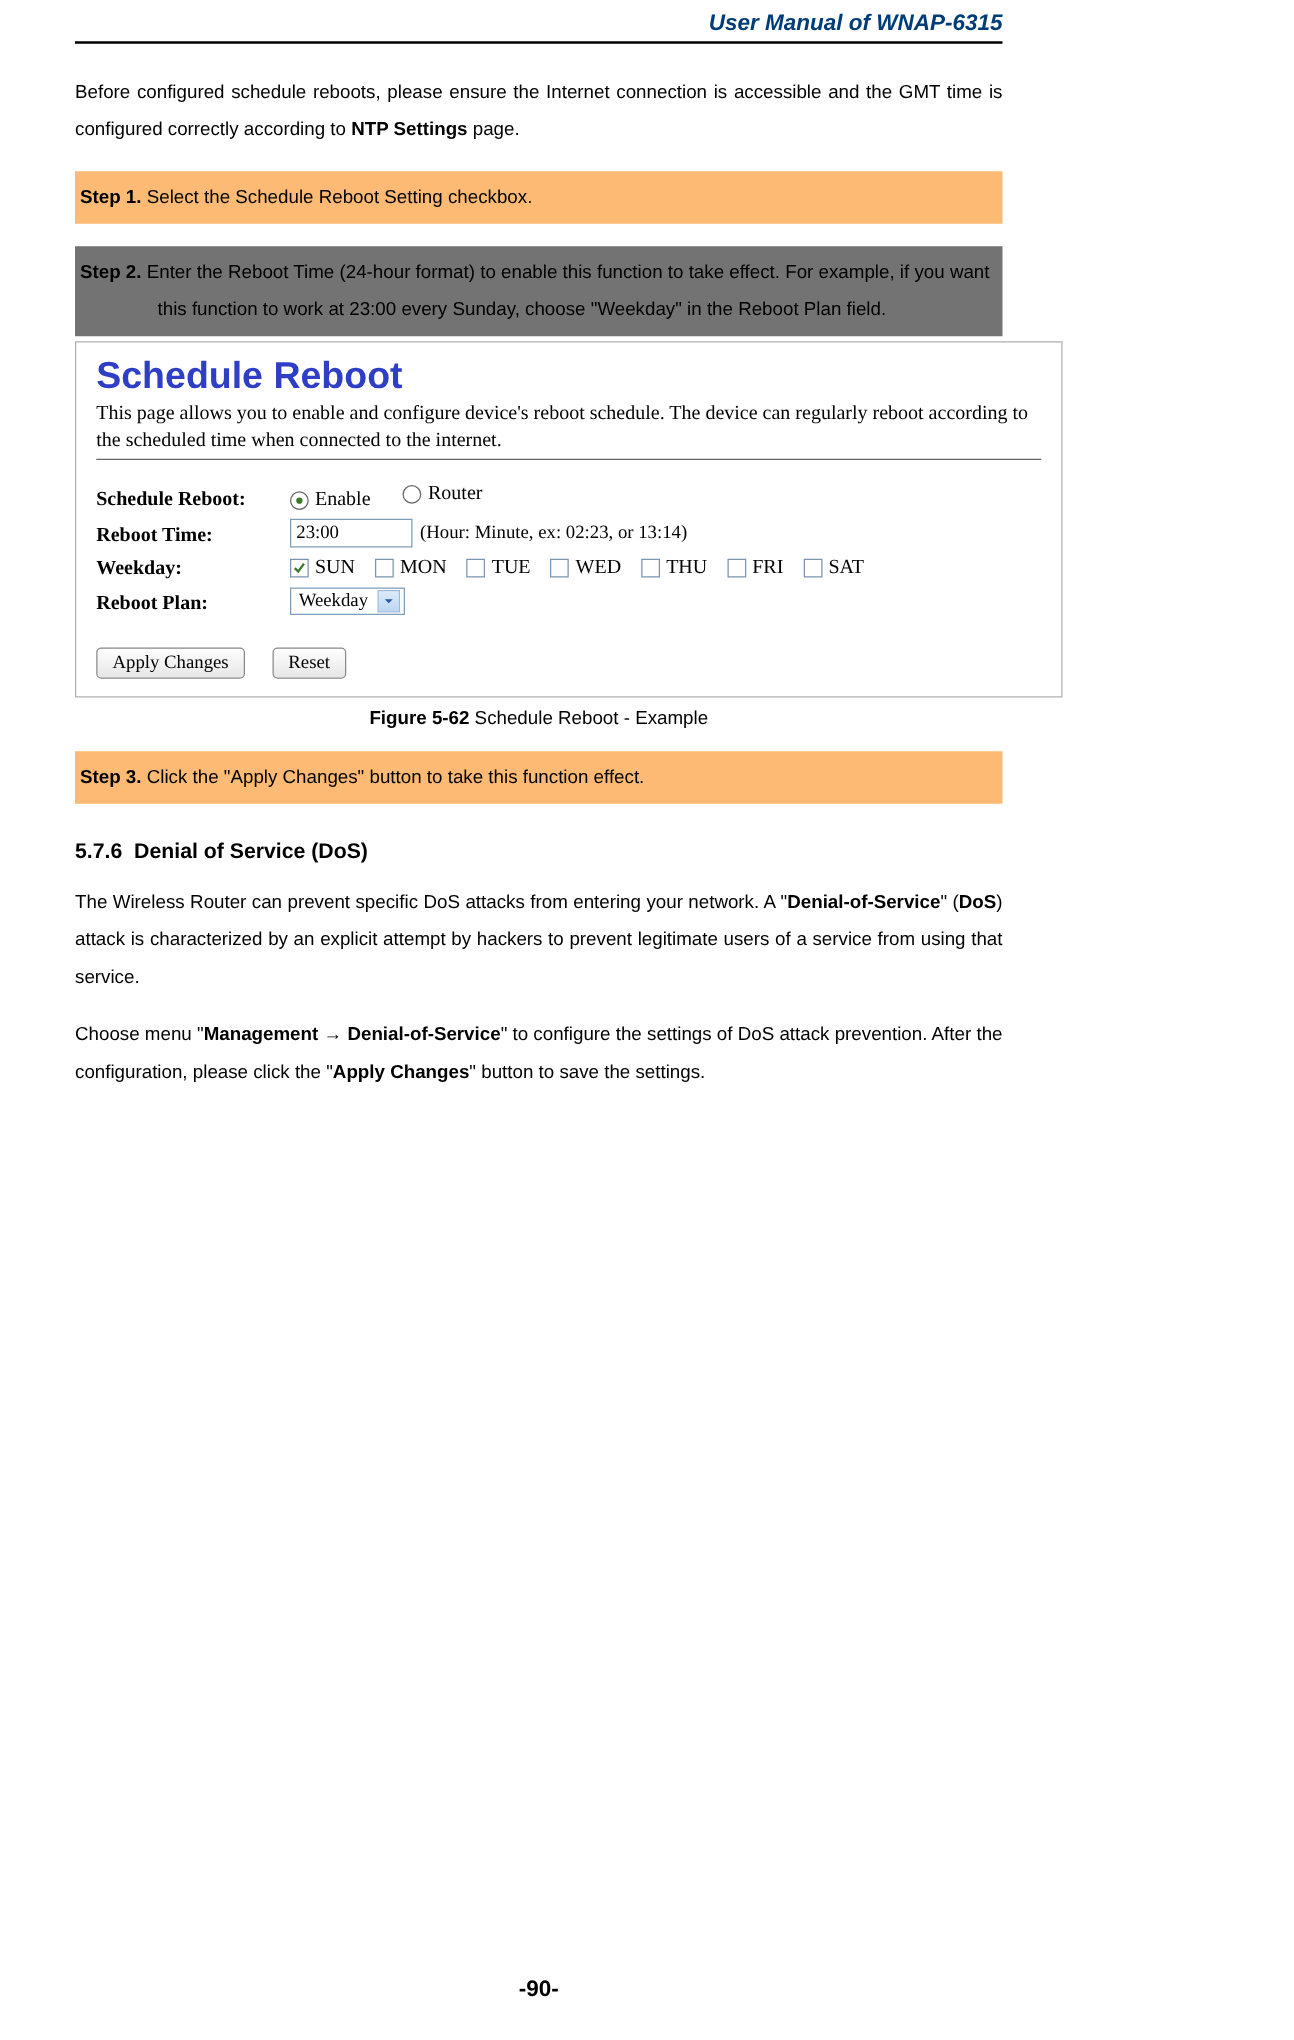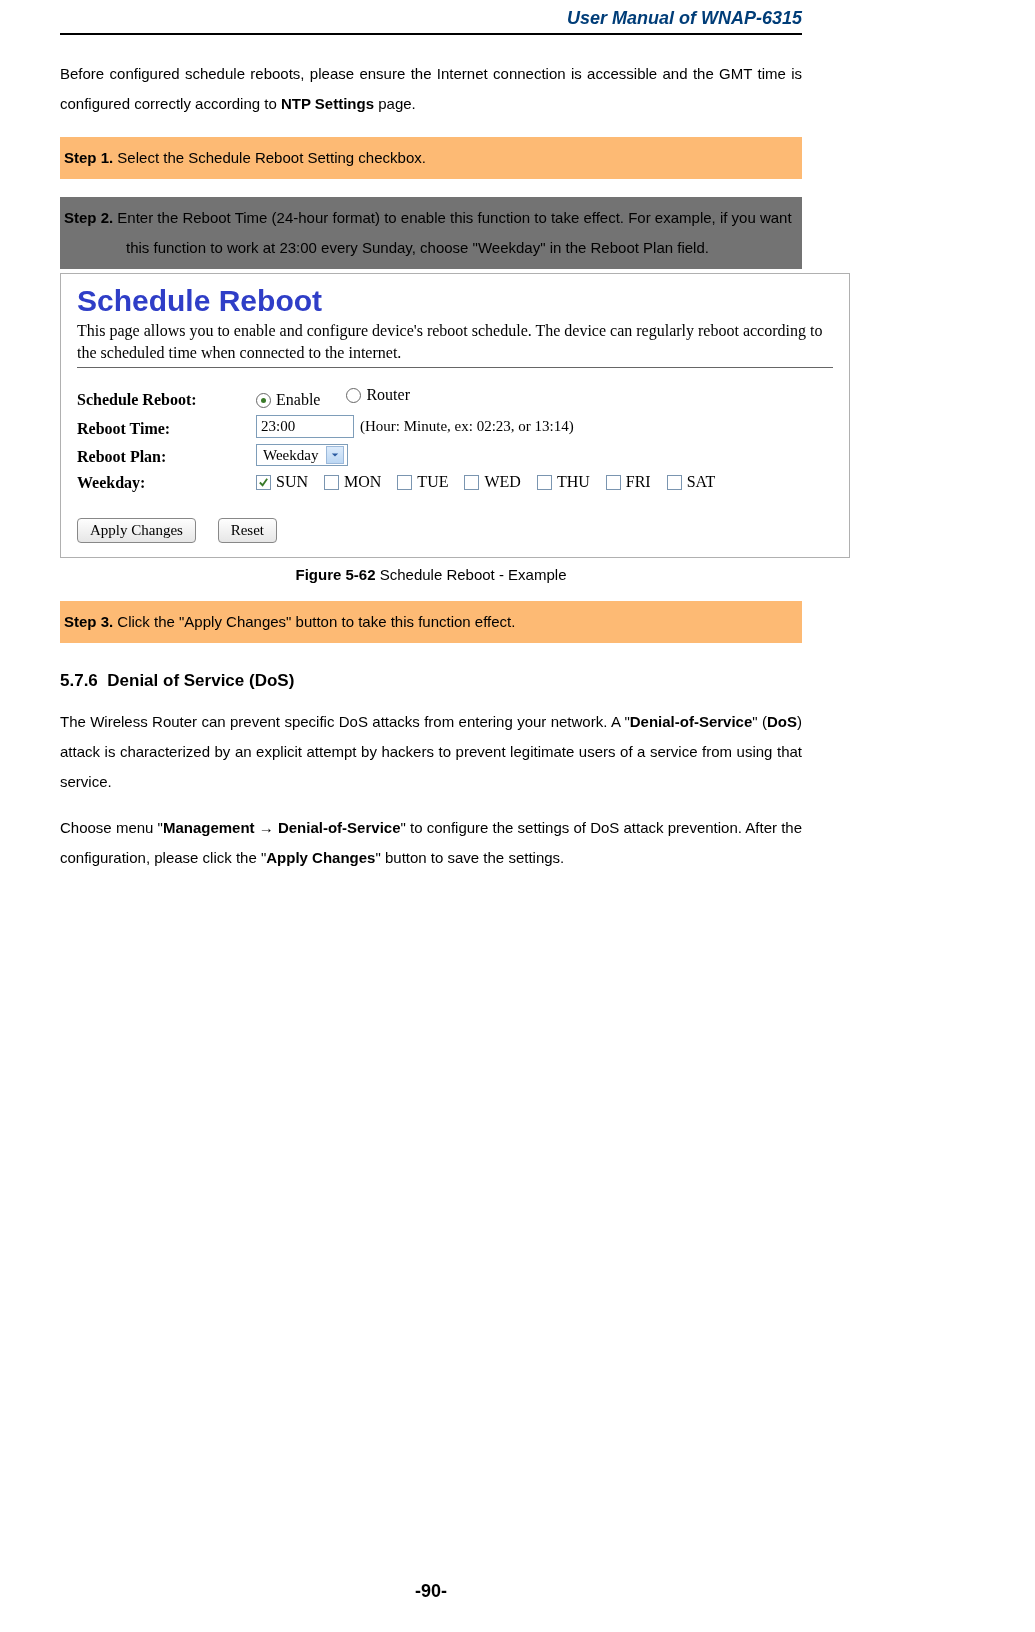--- a/index.html
+++ b/index.html
@@ -86,21 +86,21 @@
     display: flex;
     align-items: flex-end;
     margin: 6px 0;
     font-size: 16px;
   }
   .form-label {
     width: 155px;
     font-weight: bold;
     padding-top: 2px;
   }
-  .form-field { flex: 1; margin-left: 24px; }
+  .form-field { flex: 1; }
   .radio {
     display: inline-flex;
     align-items: center;
     margin-right: 22px;
   }
   .radio-dot {
     width: 13px; height: 13px;
     border: 1px solid #666;
     border-radius: 50%;
     margin-right: 5px;
@@ -227,74 +227,74 @@
     </div>
 
     <div class="form-row">
       <div class="form-label">Reboot Time:</div>
       <div class="form-field">
         <input class="text-input" value="23:00" style="">
         <span class="hint">(Hour: Minute, ex: 02:23, or 13:14)</span>
       </div>
     </div>
 
+    <div class="form-row" style="align-items:center;">
+      <div class="form-label">Weekday:</div>
+      <div class="form-field">
+        <div class="weekday-grid">
+          <span class="chk">
+            <span class="chk-box checked">
+                <svg viewBox="0 0 12 12">
+                  <path d="M2 6 L5 9 L10 2" stroke="#3a7a29" stroke-width="2" fill="none"></path>
+                </svg>
+              </span>
+            <span>SUN</span>
+          </span>
+          <span class="chk">
+            <span class="chk-box"></span>
+            <span>MON</span>
+          </span>
+          <span class="chk">
+            <span class="chk-box"></span>
+            <span>TUE</span>
+          </span>
+          <span class="chk">
+            <span class="chk-box"></span>
+            <span>WED</span>
+          </span>
+          <span class="chk">
+            <span class="chk-box"></span>
+            <span>THU</span>
+          </span>
+          <span class="chk">
+            <span class="chk-box"></span>
+            <span>FRI</span>
+          </span>
+          <span class="chk">
+            <span class="chk-box"></span>
+            <span>SAT</span>
+          </span>
+        </div>
+      </div>
+    </div>
+
     <div class="form-row">
       <div class="form-label">Reboot Plan:</div>
       <div class="form-field">
         <span class="select">
           <span>Weekday</span>
           <span class="select-arrow">
             <svg viewBox="0 0 10 10">
                 <path d="M1 3 L5 7 L9 3 Z" fill="#2a5aa0"></path>
               </svg>
           </span>
         </span>
       </div>
     </div>
 
-    <div class="form-row" style="align-items:center;">
-      <div class="form-label">Weekday:</div>
-      <div class="form-field">
-        <div class="weekday-grid">
-          <span class="chk">
-            <span class="chk-box checked">
-                <svg viewBox="0 0 12 12">
-                  <path d="M2 6 L5 9 L10 2" stroke="#3a7a29" stroke-width="2" fill="none"></path>
-                </svg>
-              </span>
-            <span>SUN</span>
-          </span>
-          <span class="chk">
-            <span class="chk-box"></span>
-            <span>MON</span>
-          </span>
-          <span class="chk">
-            <span class="chk-box"></span>
-            <span>TUE</span>
-          </span>
-          <span class="chk">
-            <span class="chk-box"></span>
-            <span>WED</span>
-          </span>
-          <span class="chk">
-            <span class="chk-box"></span>
-            <span>THU</span>
-          </span>
-          <span class="chk">
-            <span class="chk-box"></span>
-            <span>FRI</span>
-          </span>
-          <span class="chk">
-            <span class="chk-box"></span>
-            <span>SAT</span>
-          </span>
-        </div>
-      </div>
-    </div>
-
     <div class="btn-row">
       <button class="btn">Apply Changes</button>
       <button class="btn">Reset</button>
     </div>
   </div>
 
   <p class="caption">
     <span class="bold">Figure 5-62</span><span> Schedule Reboot - Example</span>
   </p>
 

